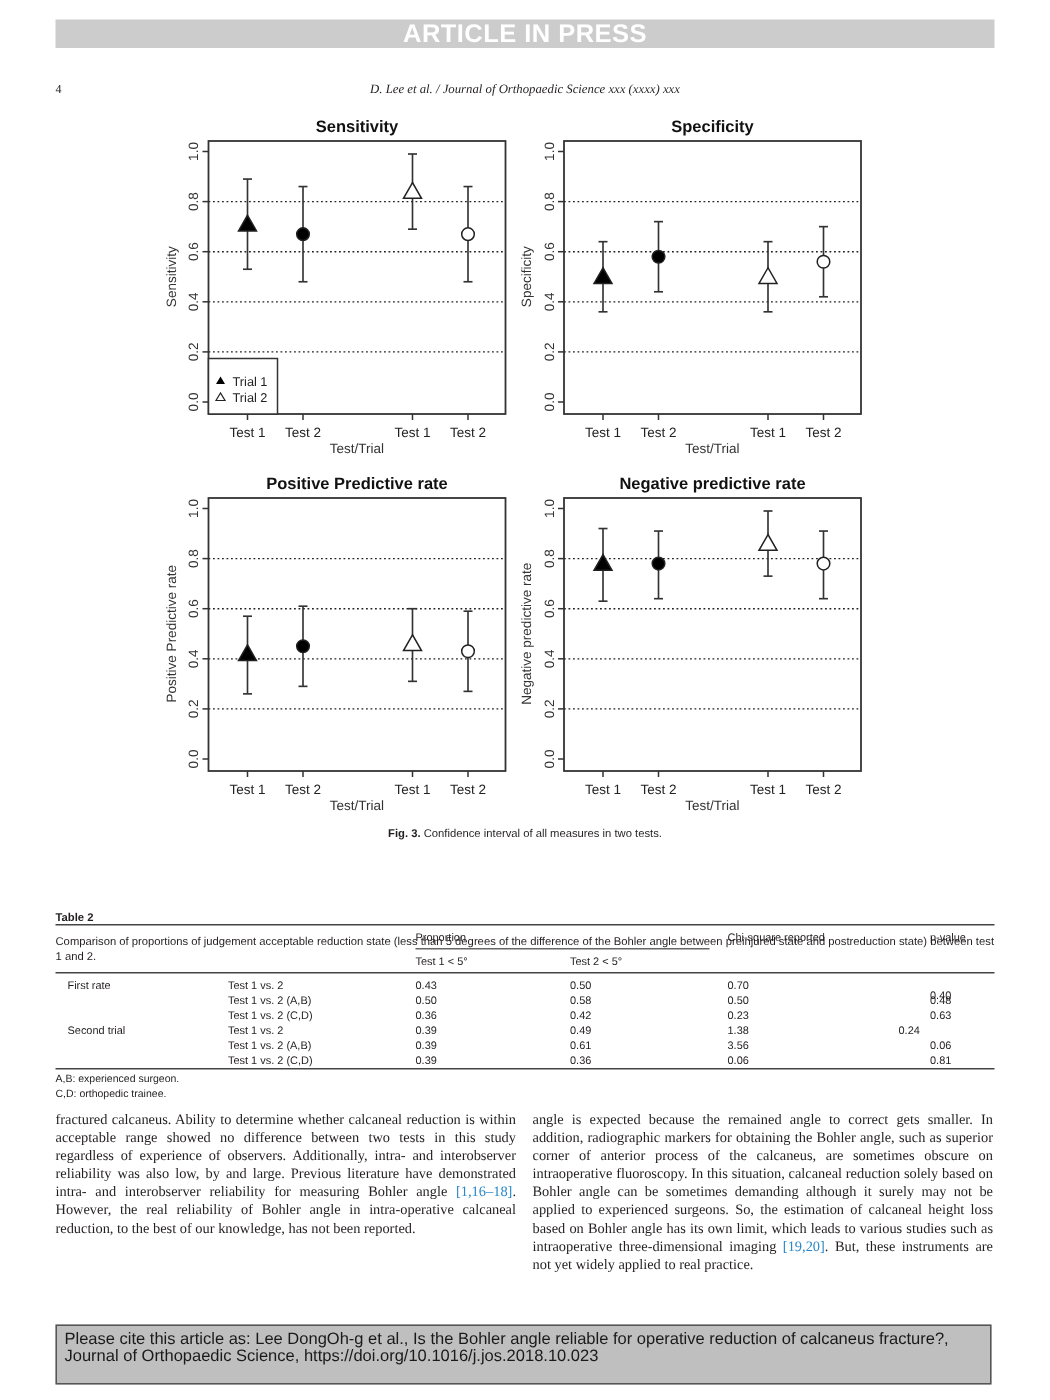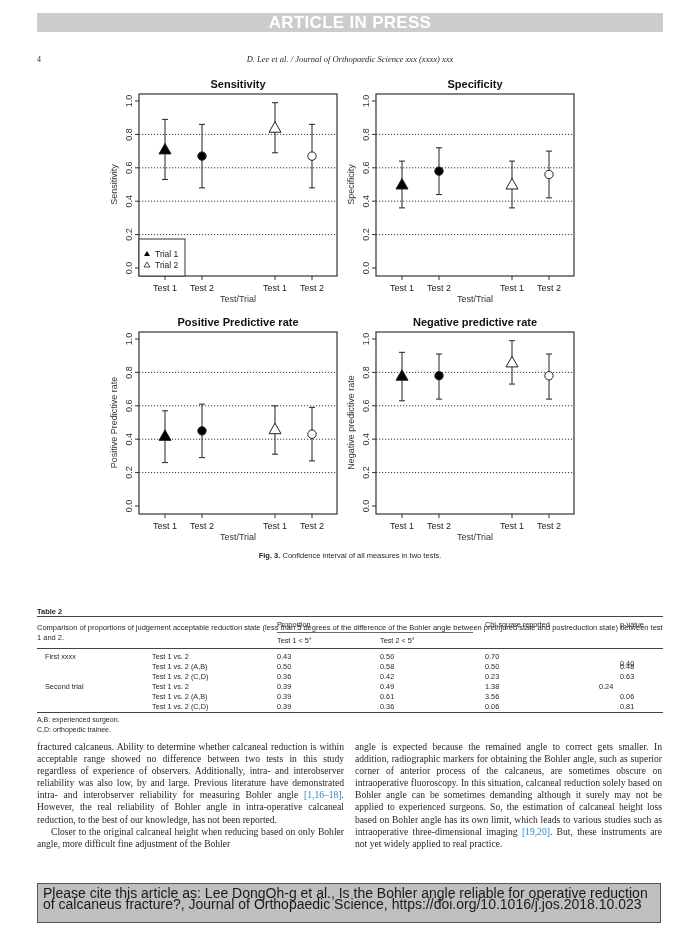--- a/index.html
+++ b/index.html
@@ -25,21 +25,21 @@
   .tbl .cell { position: absolute; white-space: nowrap; line-height: 9px; }
   .tbl .subrule { position: absolute; height: 0; border-top: 0.7px solid #666; }
   .footnote { position: absolute; left: 37px; font-size: 7px; font-family: "Liberation Sans", sans-serif; }
   .col { position: absolute; top: 741px; width: 307px; font-size: 9.6px; line-height: 12.1px;
          text-align: justify; font-family: "Liberation Serif", serif; color: #231f20; }
   .col p { margin: 0; }
   .col p.indent { text-indent: 14px; }
   .ref { color: #2a87c8; }
   .cite-box { position: absolute; left: 37px; top: 883px; width: 624px; height: 40px;
               background: #bfbfbf; border: 1px solid #555; box-sizing: border-box;
-              padding: 4px 5px; font-size: 14px; line-height: 11px;
+              padding: 4px 5px; font-size: 11px; line-height: 11px;
               font-family: "Liberation Sans", sans-serif; color: #1a1a1a; }
 </style>
 </head>
 <body>
 
 <div class="banner">ARTICLE IN PRESS</div>
 <div class="page-num">4</div>
 <div class="running-head">D. Lee et al. / Journal of Orthopaedic Science xxx (xxxx) xxx</div>
 
 <svg class="chart" id="chart-0" style="left:100px; top:72px;" width="250" height="238">
@@ -277,21 +277,21 @@
 <div class="tbl" id="tbl">
   <div class="rule" style="top:0; border-top-width:1.2px;"></div>
   <div class="cell" style="left:240px; top:4px;">Proportion</div>
   <div class="subrule" style="left:240px; width:196px; top:16px;"></div>
   <div class="cell" style="left:240px; top:20px;">Test 1 &lt; 5°</div>
   <div class="cell" style="left:343px; top:20px;">Test 2 &lt; 5°</div>
   <div class="cell" style="left:448px; top:4px;">Chi-square reported</div>
   <div class="cell" style="left:583px; top:4px;">p-value</div>
   <div class="rule" style="top:32px;"></div>
   <div id="tbl-body">
-      <div class="cell" style="left: 8px; top: 36px;">First xxxx</div>
+      <div class="cell" style="left: 8px; top: 36px;">First rate</div>
       <div class="cell" style="left: 115px; top: 36px;">Test 1 vs. 2</div>
       <div class="cell" style="left: 240px; top: 36px; text-align: right;">0.43</div>
       <div class="cell" style="left: 343px; top: 36px;">0.50</div>
       <div class="cell" style="left: 448px; top: 36px;">0.70</div>
       <div class="cell" style="left: 583px; top: 43px;">0.40</div>
       <div class="cell" style="left: 115px; top: 46px;">Test 1 vs. 2 (A,B)</div>
       <div class="cell" style="left: 240px; top: 46px;">0.50</div>
       <div class="cell" style="left: 343px; top: 46px;">0.58</div>
       <div class="cell" style="left: 448px; top: 46px;">0.50</div>
       <div class="cell" style="left: 583px; top: 46px;">0.48</div>
@@ -318,20 +318,19 @@
       <div class="cell" style="left: 583px; top: 86px;">0.81</div>
     </div>
   <div class="rule" style="top:96px; border-top-width:1.2px;"></div>
 </div>
 
 <div class="footnote" style="top:716px;">A,B: experienced surgeon.</div>
 <div class="footnote" style="top:726px;">C,D: orthopedic trainee.</div>
 
 <div class="col" style="left:37px;">
   <p><span>fractured calcaneus. Ability to determine whether calcaneal reduction is within acceptable range showed no difference between two tests in this study regardless of experience of observers. Additionally, intra- and interobserver reliability was also low, by and large. Previous literature have demonstrated intra- and interobserver reliability for measuring Bohler angle </span><a class="ref">[1,16–18]</a><span>. However, the real reliability of Bohler angle in intra-operative calcaneal reduction, to the best of our knowledge, has not been reported.</span></p>
-  <p class="indent">Closer to the original calcaneal height when reducing based on only Bohler angle, more difficult fine adjustment of the Bohler</p>
 </div>
 
 <div class="col" style="left:355px;">
   <p><span>angle is expected because the remained angle to correct gets smaller. In addition, radiographic markers for obtaining the Bohler angle, such as superior corner of anterior process of the calcaneus, are sometimes obscure on intraoperative fluoroscopy. In this situation, calcaneal reduction solely based on Bohler angle can be sometimes demanding although it surely may not be applied to experienced surgeons. So, the estimation of calcaneal height loss based on Bohler angle has its own limit, which leads to various studies such as intraoperative three-dimensional imaging </span><a class="ref">[19,20]</a><span>. But, these instruments are not yet widely applied to real practice.</span></p>
 </div>
 
 <div class="cite-box">Please cite this article as: Lee DongOh-g et al., Is the Bohler angle reliable for operative reduction of calcaneus fracture?, Journal of Orthopaedic Science, https://doi.org/10.1016/j.jos.2018.10.023</div>
 
 </body></html>

